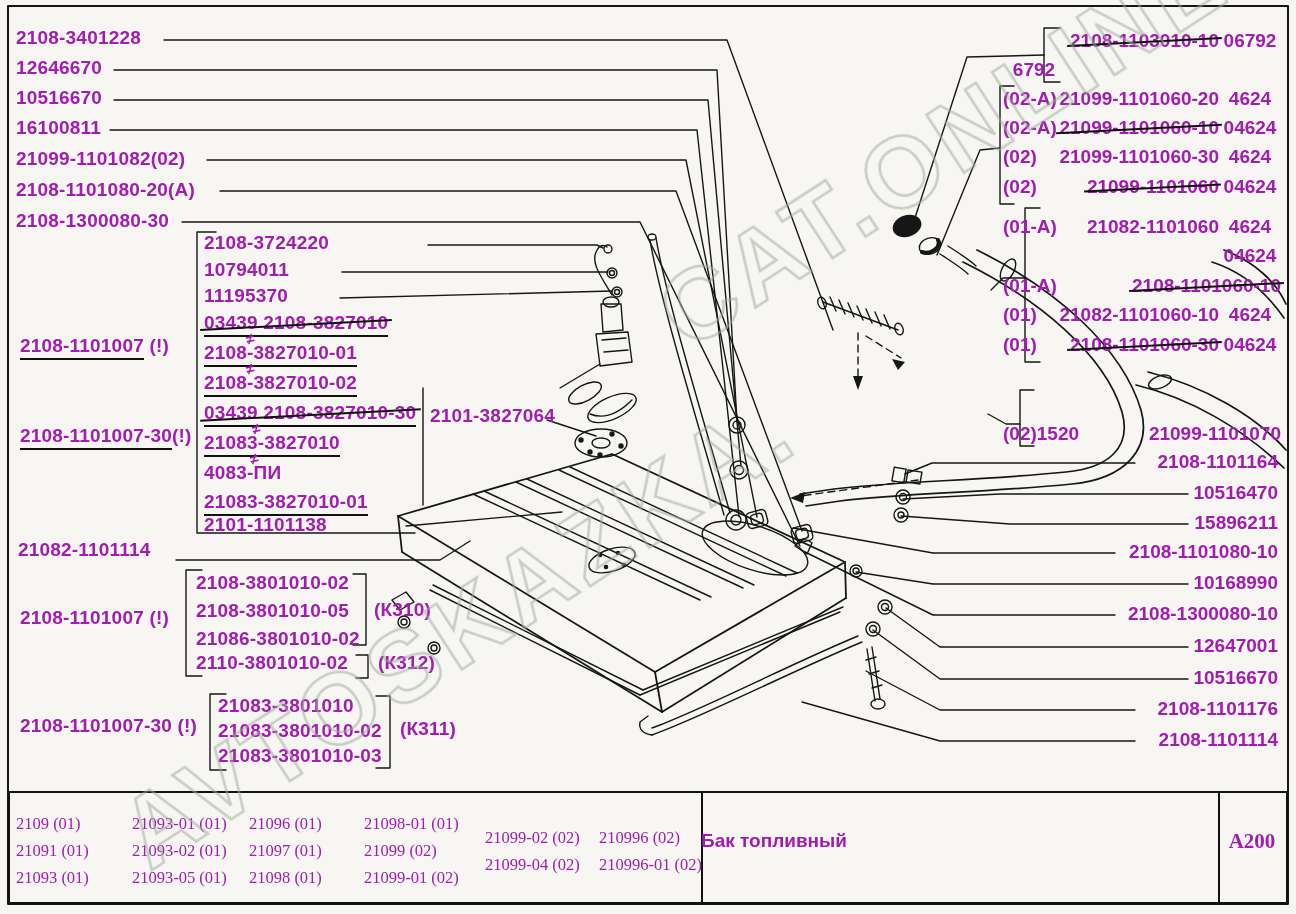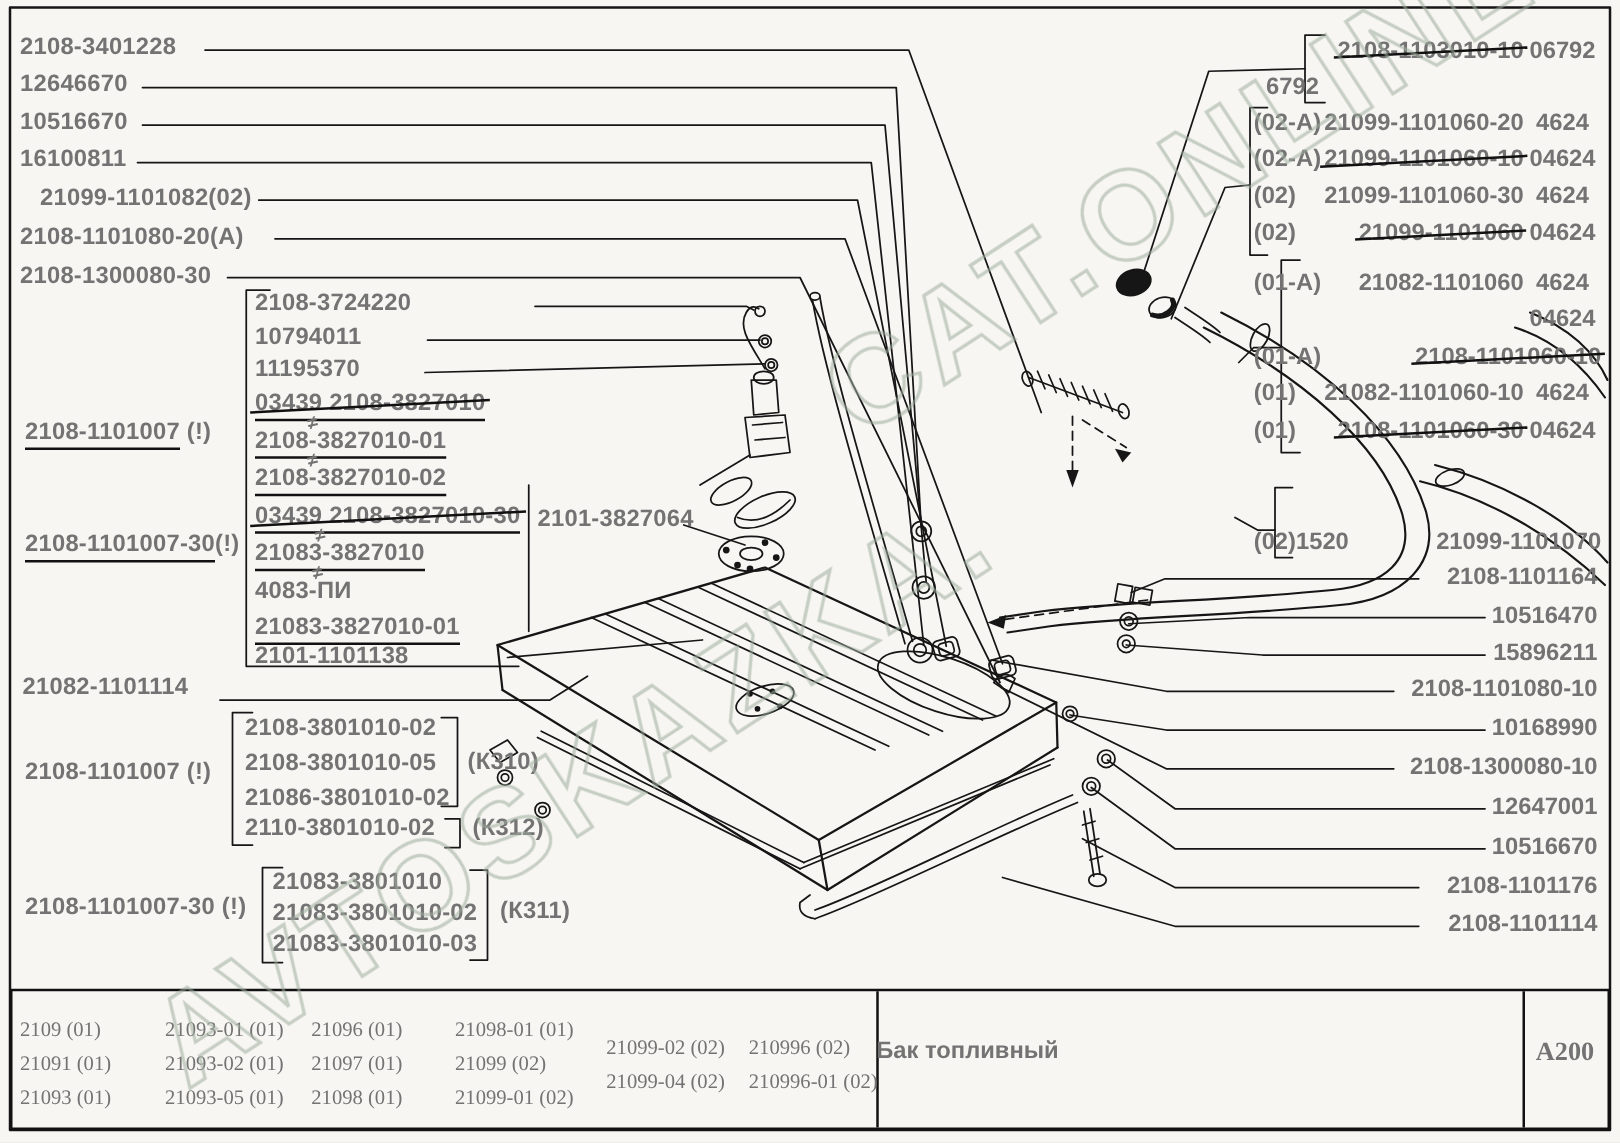--- a/index.html
+++ b/index.html
@@ -1,17 +1,17 @@
 <!DOCTYPE html>
 <html><head>
 <meta charset="utf-8">
 <style>
   html,body{margin:0;padding:0;background:#e8e8e6;}
   #page{position:relative;width:1296px;height:914px;background:#f7f6f2;overflow:hidden;
-        font-family:"Liberation Sans",sans-serif;color:#737373;}
+        font-family:"Liberation Sans",sans-serif;color:#a21caf;}
   svg{position:absolute;left:0;top:0;}
   #art{z-index:1;}
   #wm{z-index:6;pointer-events:none;}
   .lbl{position:absolute;z-index:3;font-size:19px;font-weight:600;white-space:nowrap;
        letter-spacing:.2px;line-height:1.1;}
   .ul{display:inline-block;border-bottom:2px solid #111;padding-bottom:1px;}
   .strike{position:relative;}
   .strike::after{content:"";position:absolute;left:-2%;right:-2%;top:52%;
        border-top:2px solid #111;transform:rotate(-3deg);}
   .neq{position:absolute;z-index:3;font-size:15px;font-weight:700;transform:rotate(-12deg);}
@@ -196,21 +196,21 @@
     </g>
     <path d="M853,376 L863,376 L858,390 Z" fill="#161616" stroke="none"></path>
     <path d="M905,362 l-13,-3 l6,11 z" fill="#161616" stroke="none"></path>
     <path d="M790,498 l15,-6 l-2,11 z" fill="#161616" stroke="none"></path>
   </svg>
 
   <div class="lbl" style="left:16px;top:28px">2108-3401228</div>
   <div class="lbl" style="left:16px;top:58px">12646670</div>
   <div class="lbl" style="left:16px;top:88px">10516670</div>
   <div class="lbl" style="left:16px;top:118px">16100811</div>
-  <div class="lbl" style="left:32px;top:149px">21099-1101082(02)</div>
+  <div class="lbl" style="left:16px;top:149px">21099-1101082(02)</div>
   <div class="lbl" style="left:16px;top:180px">2108-1101080-20(A)</div>
   <div class="lbl" style="left:16px;top:211px">2108-1300080-30</div>
 
   <div class="lbl" style="left:204px;top:233px">2108-3724220</div>
   <div class="lbl" style="left:204px;top:260px">10794011</div>
   <div class="lbl" style="left:204px;top:286px">11195370</div>
   <div class="lbl" style="left:204px;top:313px"><span class="ul strike">03439 2108-3827010</span></div>
   <div class="lbl" style="left:204px;top:343px"><span class="ul">2108-3827010-01</span></div>
   <div class="lbl" style="left:204px;top:373px"><span class="ul">2108-3827010-02</span></div>
   <div class="lbl" style="left:204px;top:403px"><span class="ul strike">03439 2108-3827010-30</span></div>

